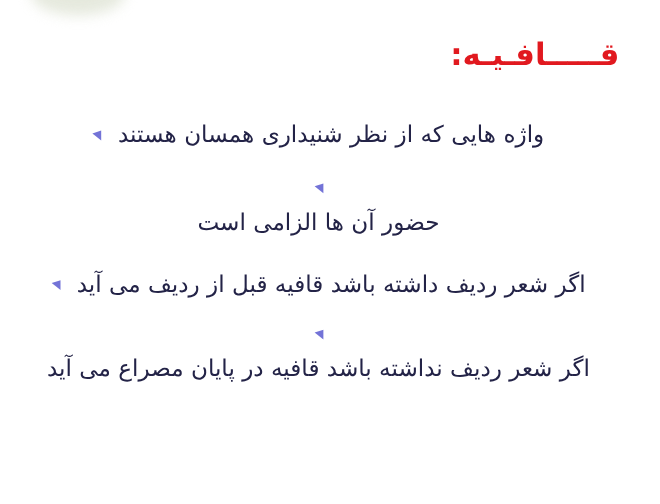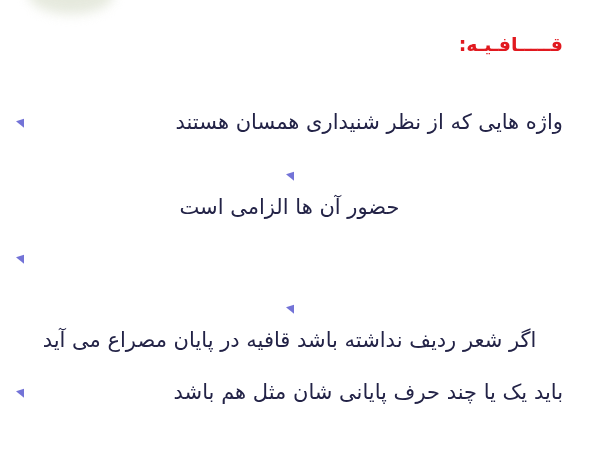--- a/index.html
+++ b/index.html
@@ -22,32 +22,32 @@
     width:86px;height:40px;
     border-radius:50%;
     background:#e3e7da;
     filter:blur(6px);
     opacity:.9;
   }
   .title{
     position:absolute;
     top:33px;right:37px;
     direction:rtl;
-    font-size:19px;
+    font-size:28px;
     font-weight:bold;
     letter-spacing:0.5px;
     margin-left:42px;
   }
   .line{
     position:absolute;
     right:37px;left:16px;
     height:38px;
     display:flex;
     flex-direction:row;
-    justify-content:space-between;
+    justify-content:center;
     align-items:center;
     gap:15px;
   }
   .line .txt{
     direction:rtl;
     unicode-bidi:plaintext;
     font-size:21px;
     white-space:nowrap;
   }
   .marker{
@@ -79,25 +79,22 @@
     <span class="txt" style="color: rgb(35, 35, 71);">واژه هایی که از نظر شنیداری همسان هستند</span>
   </div>
 
   <div class="line l2">
     <span class="marker" style="color: rgb(91, 91, 208);"></span>
     <span class="txt" style="color: rgb(35, 35, 71);">حضور آن ها الزامی است</span>
   </div>
 
   <div class="line l3">
     <span class="marker" style="color: rgb(91, 91, 208);"></span>
+    <span class="txt" style="color: rgb(35, 35, 71);">اگر شعر ردیف داشته باشد قافیه قبل از ردیف می آید</span>
   </div>
 
   <div class="line l4">
     <span class="marker" style="color: rgb(91, 91, 208);"></span>
     <span class="txt" style="color: rgb(35, 35, 71);">اگر شعر ردیف نداشته باشد قافیه در پایان مصراع می آید</span>
   </div>
 
-  <div class="line l5">
-    <span class="marker" style="color: rgb(91, 91, 208);"></span>
-    <span class="txt" style="color: rgb(35, 35, 71);">باید یک یا چند حرف پایانی شان مثل هم باشد</span>
-  </div>
 
 </div>
 
 </body></html>

